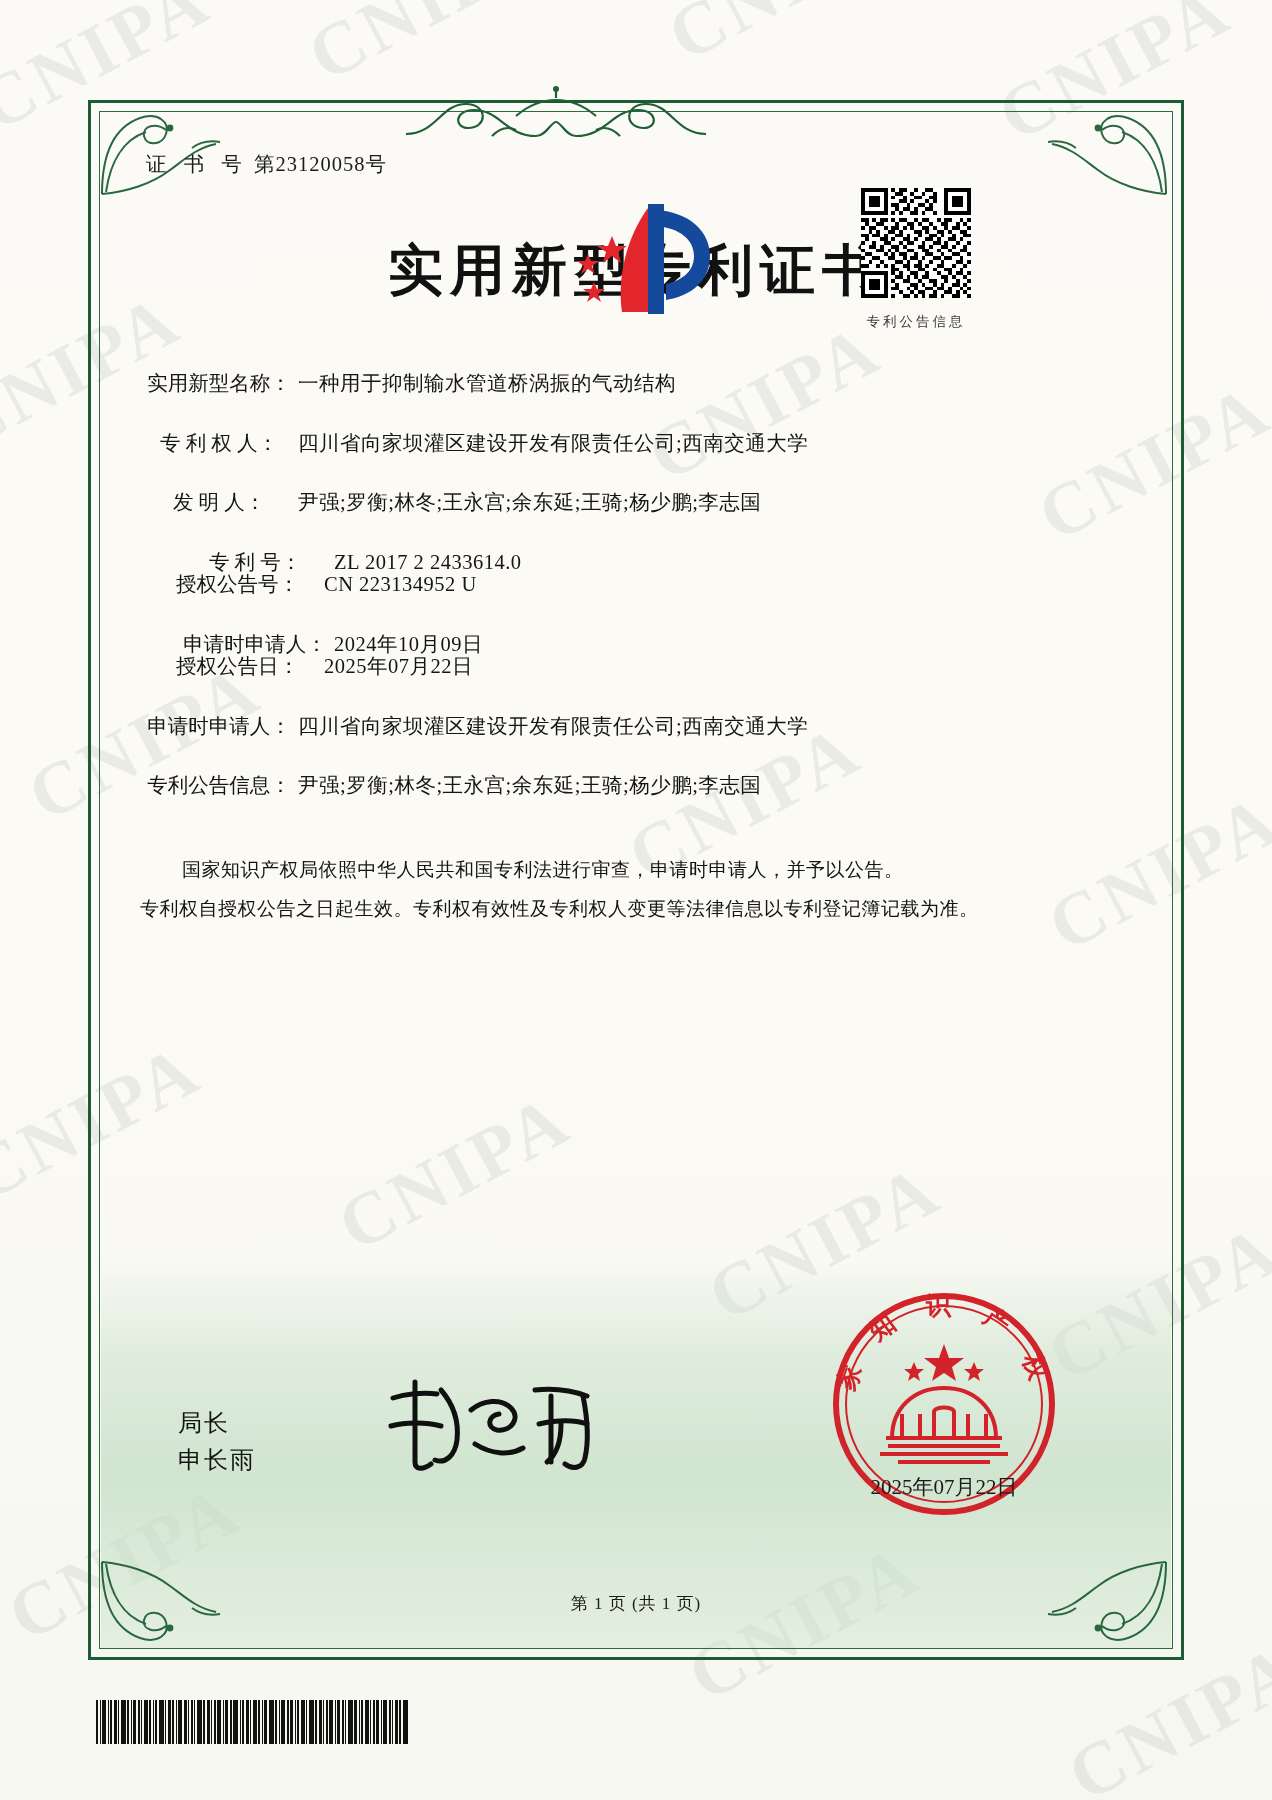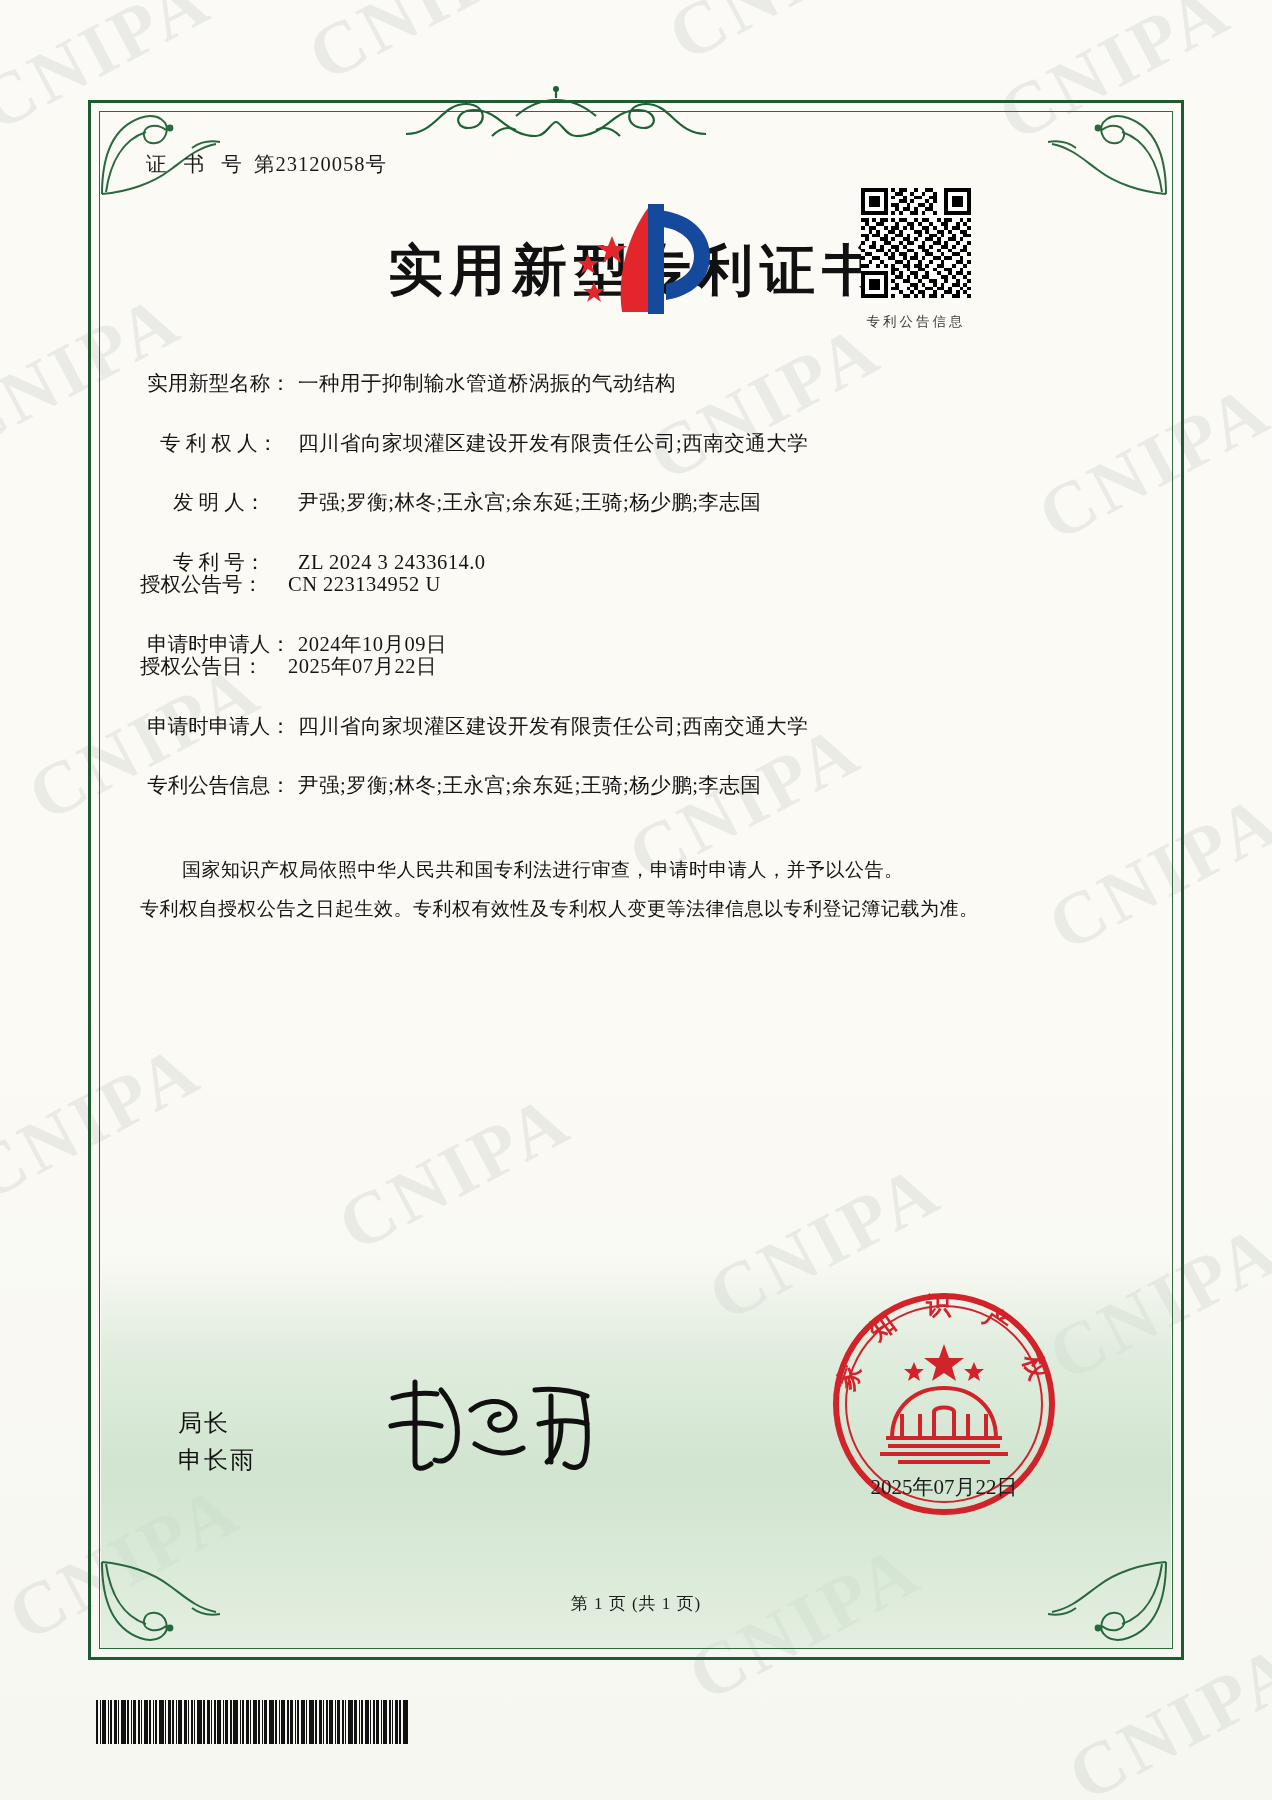--- a/index.html
+++ b/index.html
@@ -157,21 +157,21 @@
     width: 158px;
     flex: 0 0 158px;
     text-align: center;
     letter-spacing: 0;
     white-space: nowrap;
   }
   .fvalue { flex: 1; letter-spacing: .5px; }
 
   .frow.split { margin-bottom: 37px; flex-direction: column; }
   .col-a { display: flex; align-items: baseline; width: 500px; }
-  .col-b { display: flex; align-items: baseline; flex: 1; }
+  .col-b { display: flex; align-items: baseline; flex: 1; margin-left: 36px; }
   .col-b .flabel2 { width: 148px; flex: 0 0 148px; white-space: nowrap; }
 
   .name-row .flabel { letter-spacing: 0; width: 158px; }
 
   .para {
     margin-top: 54px;
     font-size: 19px;
     line-height: 2.05;
     color: #141414;
     letter-spacing: .5px;
@@ -603,21 +603,21 @@
 
 
       <div class="frow">
         <span class="flabel">发  明  人：</span>
         <span class="fvalue">尹强;罗衡;林冬;王永宫;余东延;王骑;杨少鹏;李志国</span>
       </div>
 
       <div class="frow split">
         <span class="col-a">
           <span class="flabel">专  利  号：</span>
-          <span class="fvalue">ZL 2024 3 2433614.0</span>
+          <span class="fvalue">ZL 2017 2 2433614.0</span>
         </span>
         <span class="col-b">
           <span class="flabel2">授权公告号：</span>
           <span class="fvalue">CN 223134952 U</span>
         </span>
       </div>
 
       <div class="frow split">
         <span class="col-a">
           <span class="flabel">申请时申请人：</span>

